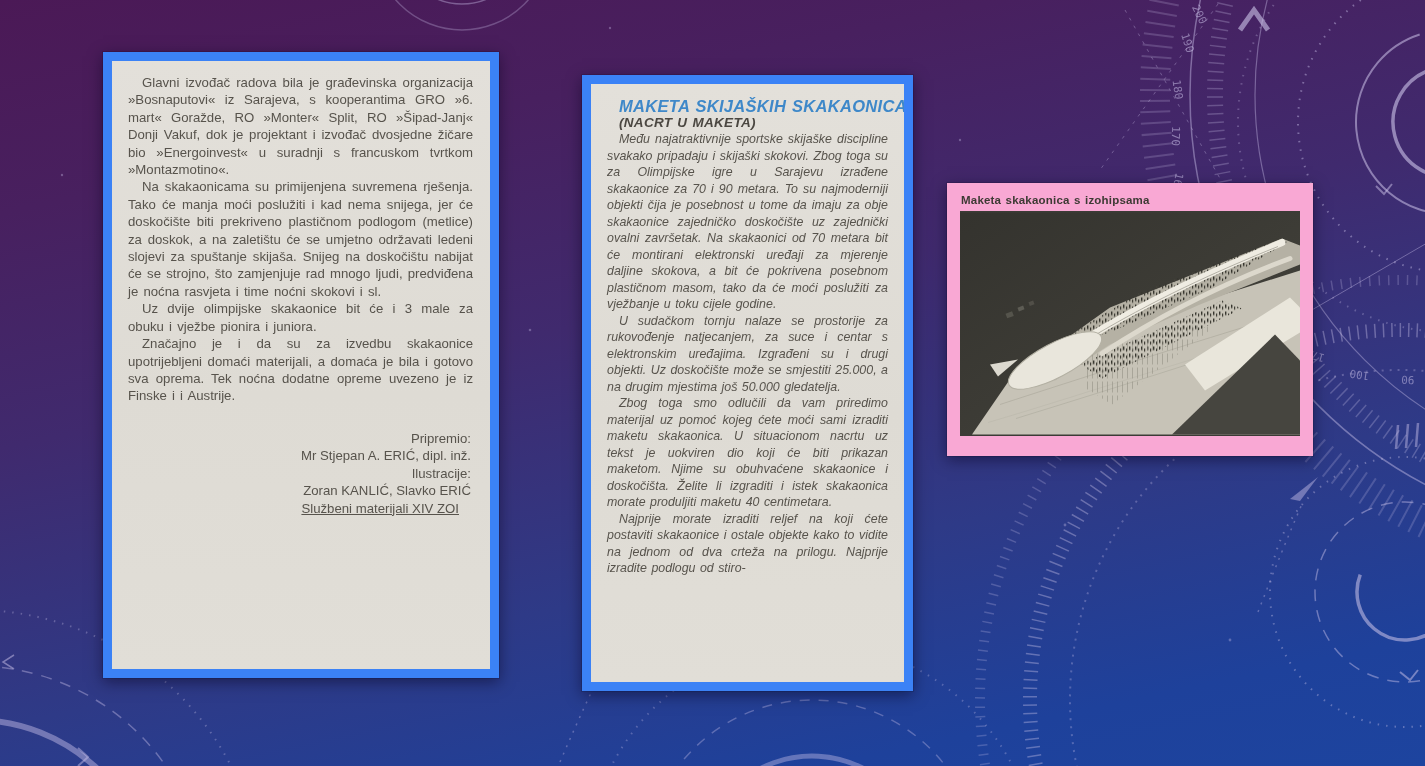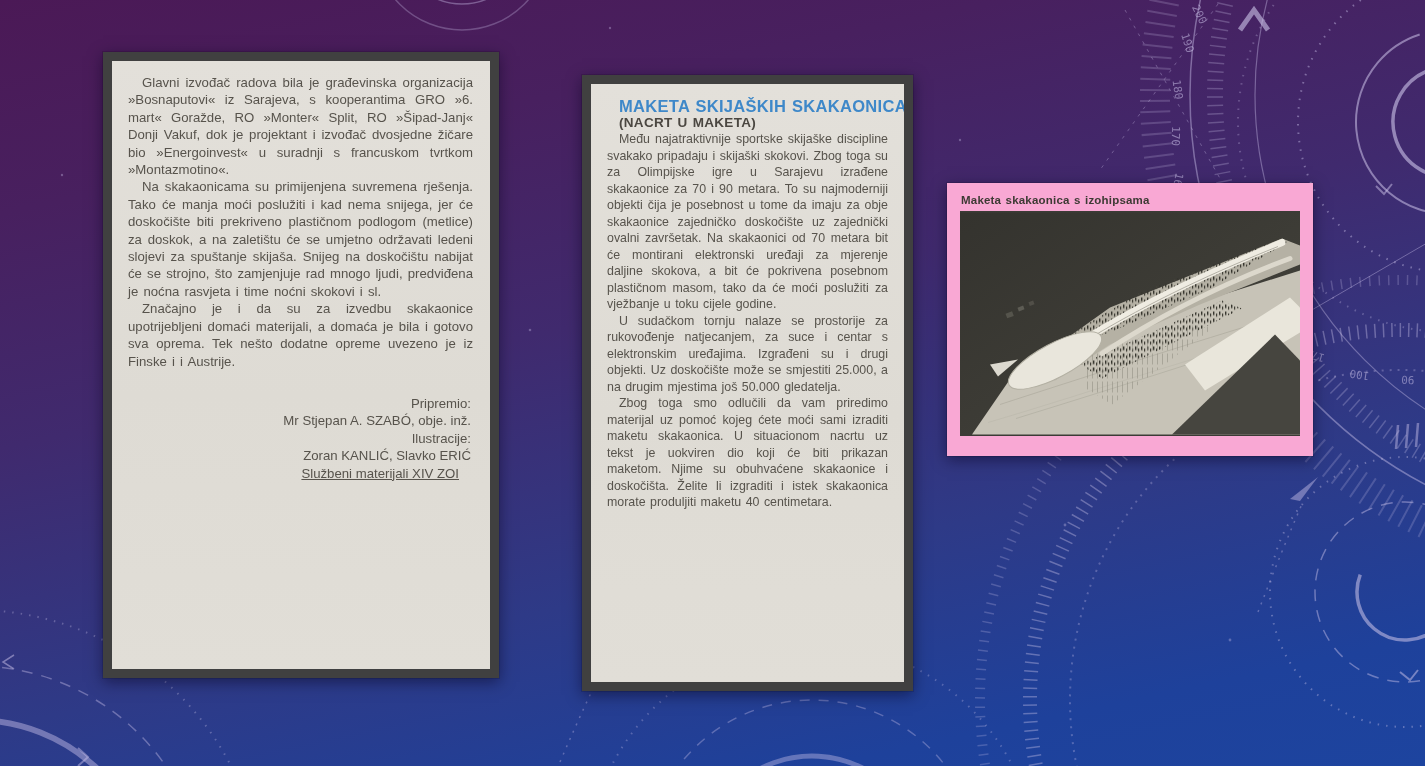--- a/index.html
+++ b/index.html
@@ -5,32 +5,32 @@
   html,body{margin:0;padding:0;}
   body{
     width:1425px;height:766px;position:relative;overflow:hidden;
     background:linear-gradient(168deg,#4b1956 0%,#48205f 20%,#402a6e 42%,#2e3a87 68%,#1e419b 88%,#1d449f 100%);
     font-family:"Liberation Sans","DejaVu Sans",sans-serif;
   }
   .stage{position:absolute;inset:0;}
   svg.hud{position:absolute;inset:0;pointer-events:none;}
 
   .clipping{
-    position:absolute;background:#404040;
+    position:absolute;background:#3b82f6;
     box-shadow:0 4px 14px rgba(8,4,30,.5), 0 0 0 1px rgba(0,0,0,.12);
   }
   .paper{
     background:linear-gradient(180deg,#e3e0da 0%,#dedbd4 55%,#e1ded7 100%);
     width:100%;height:100%;box-sizing:border-box;overflow:hidden;
     color:#57534c;
   }
   .clip-left{left:103px;top:52px;width:396px;height:626px;padding:9px;box-sizing:border-box;}
   .clip-left .paper{padding:13px 17px 0 16px;font-size:13.2px;line-height:17.4px;}
   .clip-mid{left:582px;top:75px;width:331px;height:616px;padding:9px;box-sizing:border-box;}
-  .clip-mid .paper{padding:14px 16px 0 16px;font-size:12.4px;line-height:16.5px;}
+  .clip-mid .paper{padding:14px 16px 0 16px;font-size:12.4px;line-height:16.5px;font-style:italic;}
 
   .paper p{margin:0;text-align:justify;text-indent:14px;word-spacing:1.5px;}
   .clip-mid .paper p{text-indent:12px;word-spacing:1px;}
 
   .headline{
     color:#3e88c9;font-weight:bold;font-size:16.5px;letter-spacing:.3px;word-spacing:6px;
     text-align:center;text-indent:0;margin:0 0 15px 0;white-space:nowrap;
   }
   .subhead{
     color:#4b4741;font-weight:bold;font-size:13.5px;word-spacing:5px;letter-spacing:.3px;
@@ -139,38 +139,40 @@
         <text transform="translate(1360,371) rotate(188)" opacity="0.5">100</text>
         <text transform="translate(1408,376) rotate(182)" opacity="0.5">90</text>
       </g>
     </g>
   </svg>
 
   <div class="clipping clip-left">
     <div class="paper">
       <p>Glavni izvođač radova bila je građevinska organizacija »Bosnaputovi« iz Sarajeva, s kooperantima GRO »6. mart« Goražde, RO »Monter« Split, RO »Šipad-Janj« Donji Vakuf, dok je projektant i izvođač dvosjedne žičare bio »Energoinvest« u suradnji s francuskom tvrtkom »Montazmotino«.</p>
       <p>Na skakaonicama su primijenjena suvremena rješenja. Tako će manja moći poslužiti i kad nema snijega, jer će doskočište biti prekriveno plastičnom podlogom (metlice) za doskok, a na zaletištu će se umjetno održavati ledeni slojevi za spuštanje skijaša. Snijeg na doskočištu nabijat će se strojno, što zamjenjuje rad mnogo ljudi, predviđena je noćna rasvjeta i time noćni skokovi i sl.</p>
-      <p>Značajno je i da su za izvedbu skakaonice upotrijebljeni domaći materijali, a domaća je bila i gotovo sva oprema. Tek nešto dodatne opreme uvezeno je iz Finske i i Austrije.</p>
+      <p>Uz dvije olimpijske skakaonice bit će i 3 male za obuku i vježbe pionira i juniora.</p>
+      <p>Značajno je i da su za izvedbu skakaonice upotrijebljeni domaći materijali, a domaća je bila i gotovo sva oprema. Tek noćna dodatne opreme uvezeno je iz Finske i i Austrije.</p>
       <div class="credits">
         <div>Pripremio:</div>
-        <div>Mr Stjepan A. SZABÓ, obje. inž.</div>
+        <div>Mr Stjepan A. ERIĆ, dipl. inž.</div>
         <div>Ilustracije:</div>
         <div>Zoran KANLIĆ, Slavko ERIĆ</div>
         <div class="credit-footer">Službeni materijali XIV ZOI</div>
       </div>
     </div>
   </div>
 
   <div class="clipping clip-mid">
     <div class="paper">
       <p class="headline">MAKETA SKIJAŠKIH SKAKAONICA</p>
       <p class="subhead">(NACRT U MAKETA)</p>
       <p>Među najatraktivnije sportske skijaške discipline svakako pripadaju i skijaški skokovi. Zbog toga su za Olimpijske igre u Sarajevu izrađene skakaonice za 70 i 90 metara. To su najmoderniji objekti čija je posebnost u tome da imaju za obje skakaonice zajedničko doskočište uz zajednički ovalni završetak. Na skakaonici od 70 metara bit će montirani elektronski uređaji za mjerenje daljine skokova, a bit će pokrivena posebnom plastičnom masom, tako da će moći poslužiti za vježbanje u toku cijele godine.</p>
       <p>U sudačkom tornju nalaze se prostorije za rukovođenje natjecanjem, za suce i centar s elektronskim uređajima. Izgrađeni su i drugi objekti. Uz doskočište može se smjestiti 25.000, a na drugim mjestima još 50.000 gledatelja.</p>
       <p>Zbog toga smo odlučili da vam priredimo materijal uz pomoć kojeg ćete moći sami izraditi maketu skakaonica. U situacionom nacrtu uz tekst je uokviren dio koji će biti prikazan maketom. Njime su obuhvaćene skakaonice i doskočišta. Želite li izgraditi i istek skakaonica morate produljiti maketu 40 centimetara.</p>
+      <p>Najprije morate izraditi reljef na koji ćete postaviti skakaonice i ostale objekte kako to vidite na jednom od dva crteža na prilogu. Najprije izradite podlogu od stiro-</p>
     </div>
   </div>
 
   <div class="photo-frame">
     <p class="photo-caption">Maketa skakaonica s izohipsama</p>
     <svg class="photo-art" viewBox="0 0 340 222">
       <defs>
         <pattern id="speckle" width="6" height="7" patternUnits="userSpaceOnUse">
           <rect x="1" y="1" width="1.4" height="3.6" fill="#37362f"></rect>
           <rect x="4" y="3" width="1.2" height="3.2" fill="#424138"></rect>

